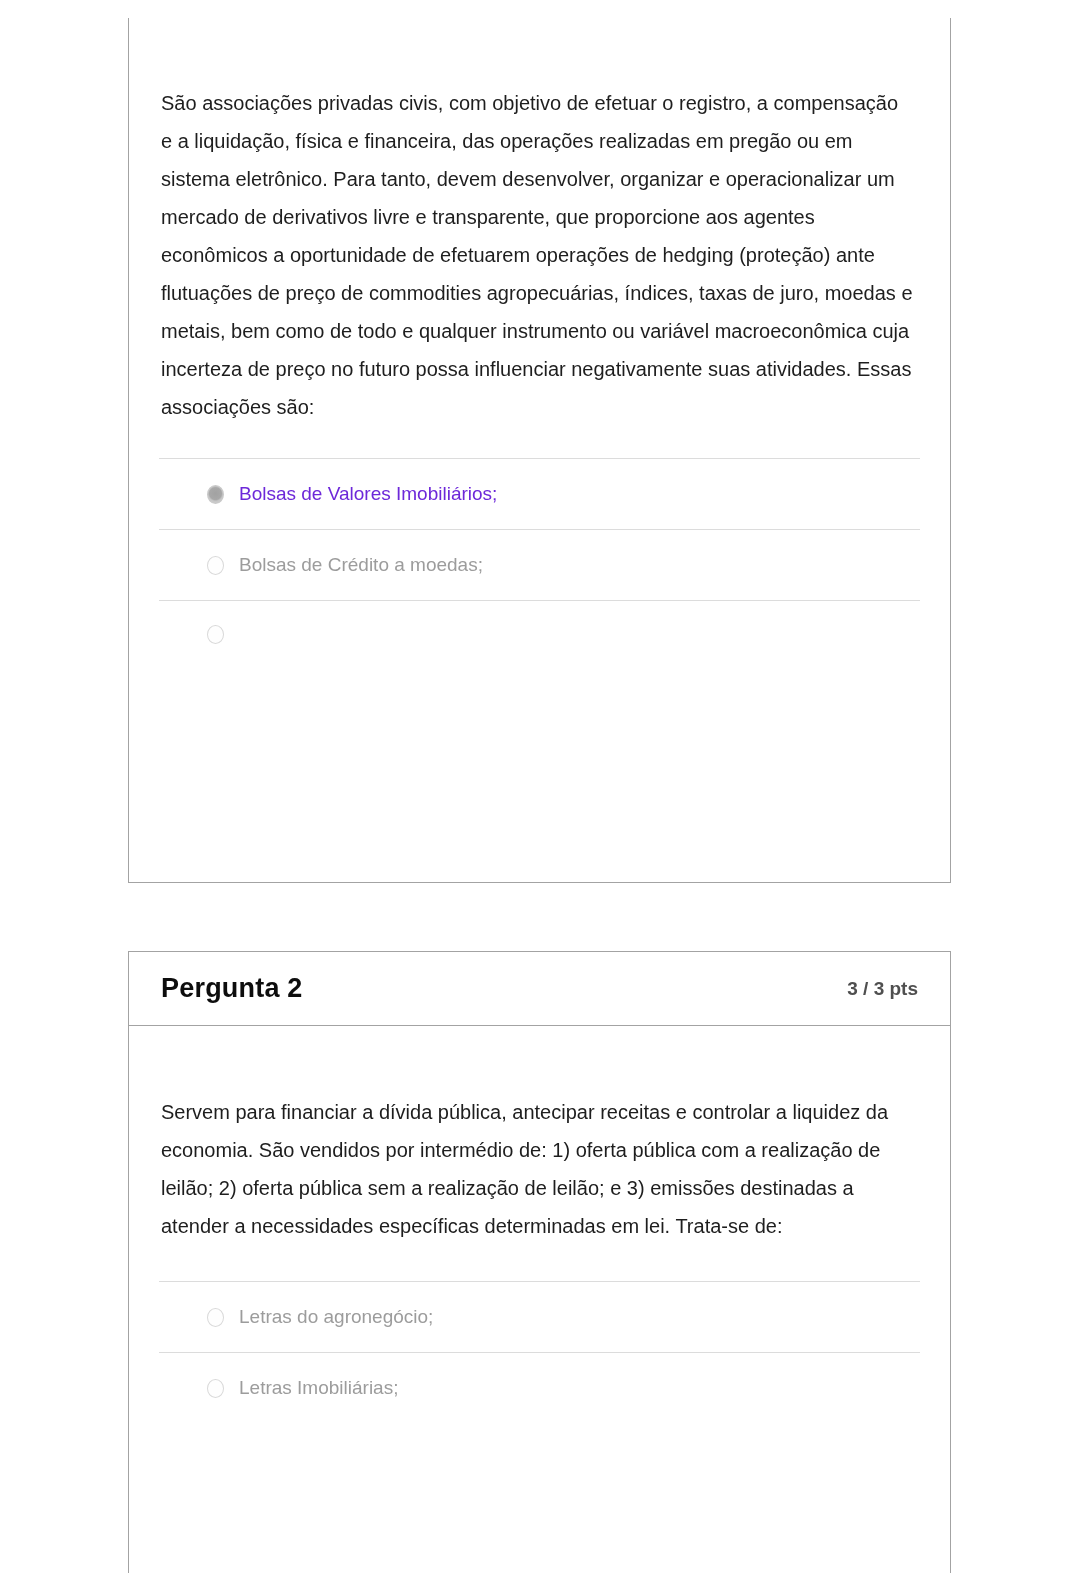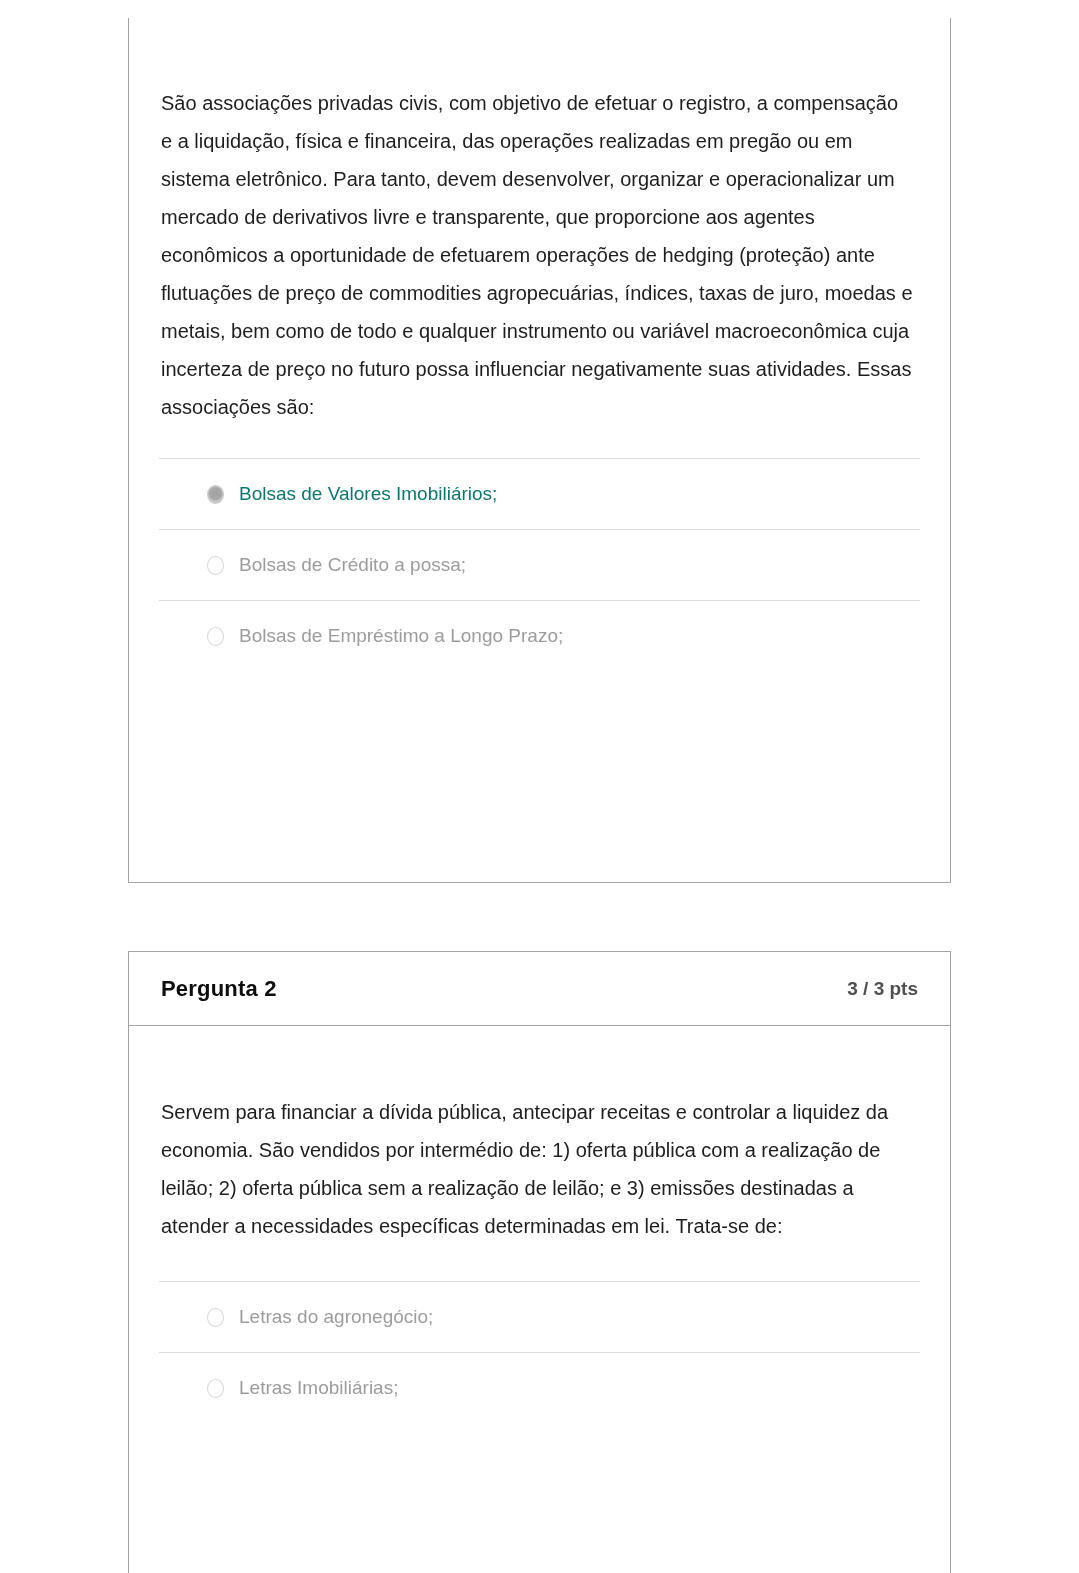--- a/index.html
+++ b/index.html
@@ -43,21 +43,21 @@
     height: 74px;
     border-bottom: 1px solid #a3a3a3;
     display: flex;
     align-items: center;
     justify-content: space-between;
     padding: 0 32px;
     box-sizing: border-box;
     background: #ffffff;
   }
   .question-title {
-    font-size: 22px;
+    font-size: 27px;
     font-weight: bold;
     color: #0d0d0d;
     letter-spacing: 0.2px;
   }
   .question-points {
     font-size: 19px;
     font-weight: bold;
     color: #4f4f4f;
   }
   .question-text {
@@ -85,21 +85,21 @@
     align-items: center;
     cursor: default;
   }
   .answer-label {
     font-size: 19px;
     line-height: 22px;
     color: #9c9c9c;
     margin-left: 15px;
   }
   .answer-option.selected .answer-label {
-    color: #0f766e;
+    color: #6d28d9;
   }
   .radio {
     width: 17px;
     height: 19px;
     border: 1.5px solid #d9d9d9;
     border-radius: 50%;
     background: #fefefe;
     box-sizing: border-box;
     flex: 0 0 auto;
   }
@@ -116,25 +116,24 @@
   <section class="question-card card-q1">
     <p class="question-text">São associações privadas civis, com objetivo de efetuar o registro, a compensação e a liquidação, física e financeira, das operações realizadas em pregão ou em sistema eletrônico. Para tanto, devem desenvolver, organizar e operacionalizar um mercado de derivativos livre e transparente, que proporcione aos agentes econômicos a oportunidade de efetuarem operações de hedging (proteção) ante flutuações de preço de commodities agropecuárias, índices, taxas de juro, moedas e metais, bem como de todo e qualquer instrumento ou variável macroeconômica cuja incerteza de preço no futuro possa influenciar negativamente suas atividades. Essas associações são:</p>
 
     <div class="answers">
       <div class="answer-option selected">
         <span class="radio"></span>
         <span class="answer-label">Bolsas de Valores Imobiliários;</span>
       </div>
       <div class="answer-option">
         <span class="radio"></span>
-        <span class="answer-label">Bolsas de Crédito a possa;</span>
+        <span class="answer-label">Bolsas de Crédito a moedas;</span>
       </div>
       <div class="answer-option">
         <span class="radio"></span>
-        <span class="answer-label">Bolsas de Empréstimo a Longo Prazo;</span>
       </div>
     </div>
   </section>
 
   <section class="question-card card-q2">
     <header class="question-header">
       <span class="question-title">Pergunta 2</span>
       <span class="question-points">3 / 3 pts</span>
     </header>
 

